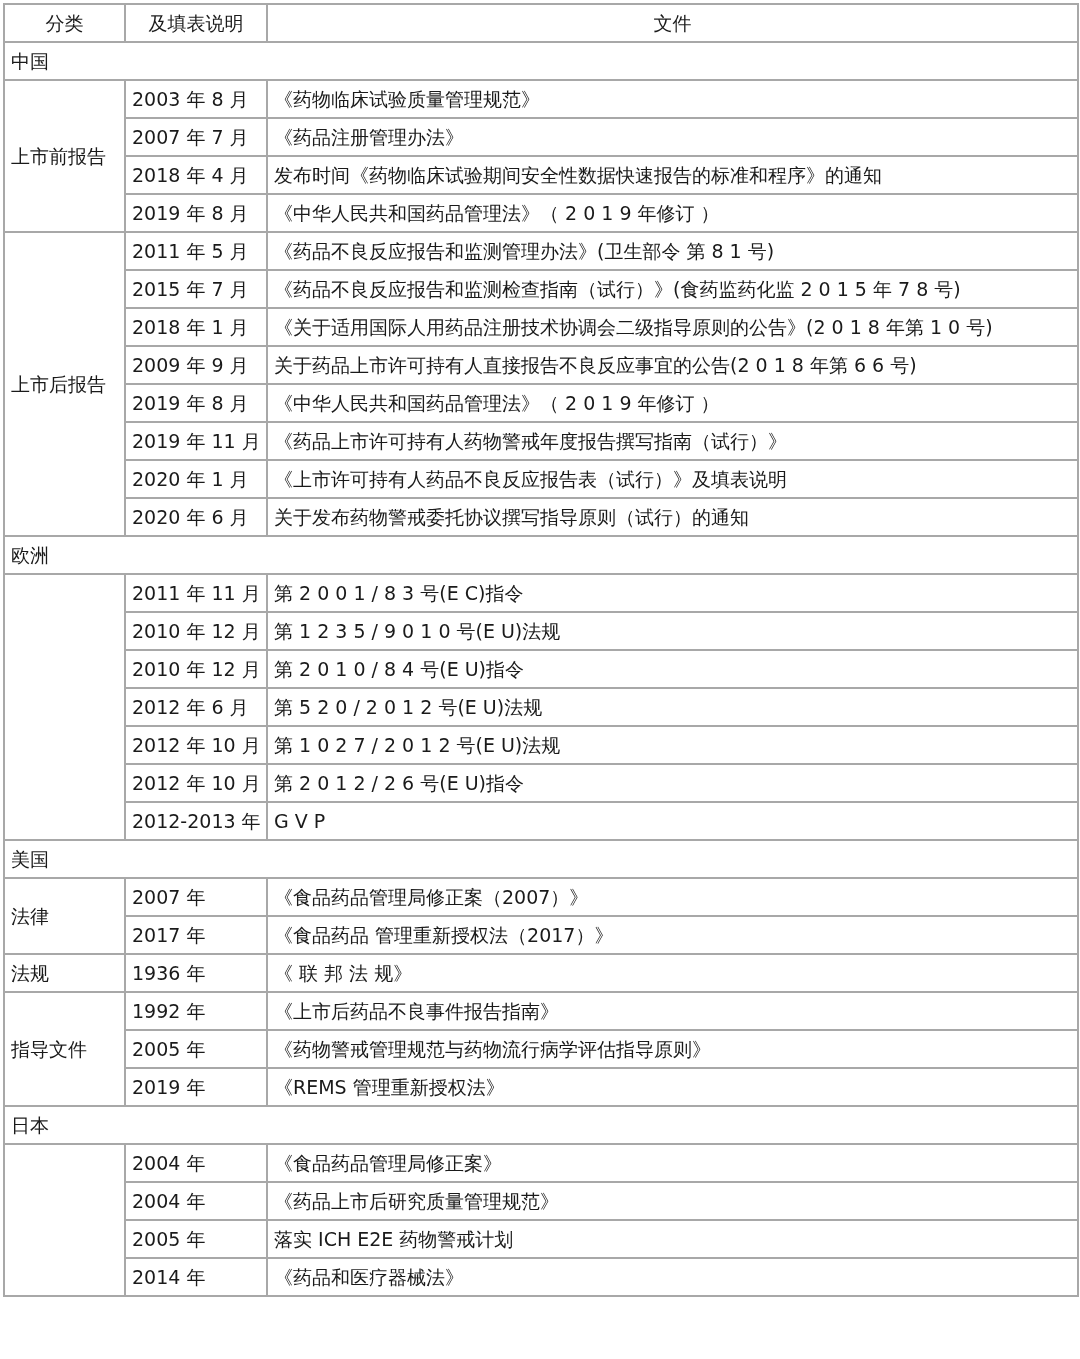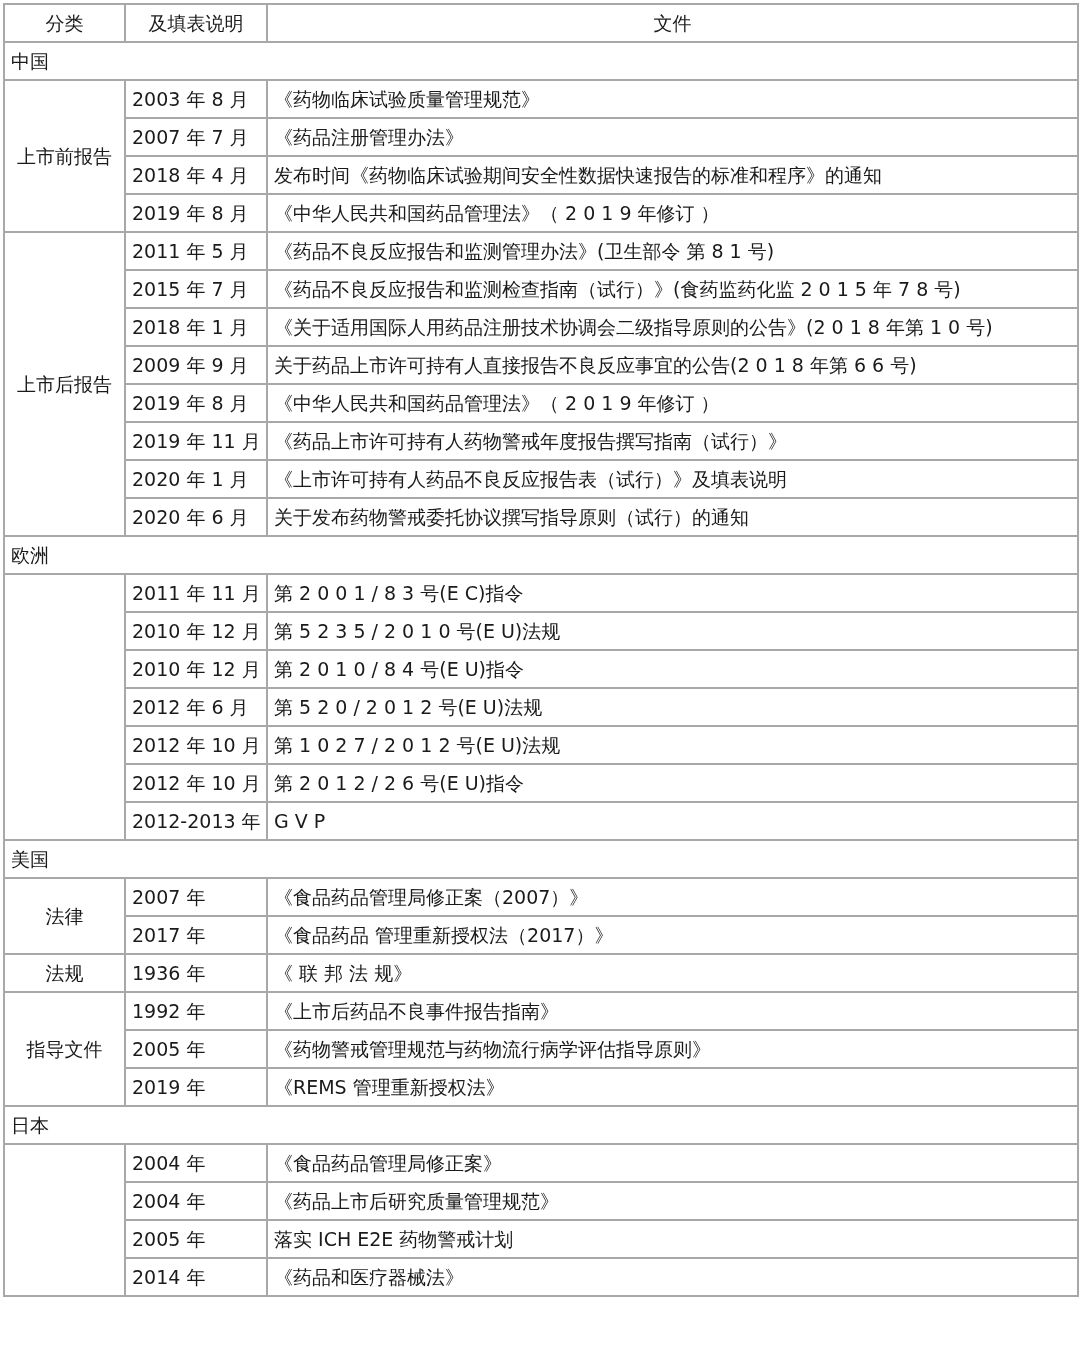--- a/index.html
+++ b/index.html
@@ -12,21 +12,21 @@
     border: 2px solid #a8a8a8;
     height: 36px; padding: 0 6px; font-size: 19px; font-weight: normal;
     white-space: nowrap; overflow: hidden; vertical-align: middle;
     line-height: 36px;
   }
   col.c1 { width: 121px; }
   col.c2 { width: 142px; }
   col.c3 { width: 811px; }
   th { }
   td.region { font-weight: bold; font-size: 19px; padding-left: 5px; }
-  td.cat { text-align: center; padding-left: 6px; }
+  td.cat { text-align: left; padding-left: 6px; }
   td.date { padding-left: 7px; margin-top: 16px; }
   td.doc { padding-left: 6px; margin-left: 23px; }
 </style>
 </head>
 <body>
 
 <table class="doc">
   <colgroup>
       <col class="c1">
       <col class="c2">
@@ -98,21 +98,21 @@
     <tr>
       <td colspan="3" class="region">欧洲</td>
     </tr>
     <tr>
       <td rowspan="7" class="cat"></td>
       <td class="date">2011 年 11 月</td>
       <td class="doc">第  2 0 0 1  /  8 3  号(E C)指令</td>
     </tr>
     <tr>
       <td class="date">2010 年 12 月</td>
-      <td class="doc">第  5 2 3 5  /  2 0 1 0  号(E U)法规</td>
+      <td class="doc">第  1 2 3 5  /  9 0 1 0  号(E U)法规</td>
     </tr>
     <tr>
       <td class="date">2010 年 12 月</td>
       <td class="doc">第  2 0 1 0  /  8 4  号(E U)指令</td>
     </tr>
     <tr>
       <td class="date">2012 年 6 月</td>
       <td class="doc">第  5 2 0  /  2 0 1 2  号(E U)法规</td>
     </tr>
     <tr>

